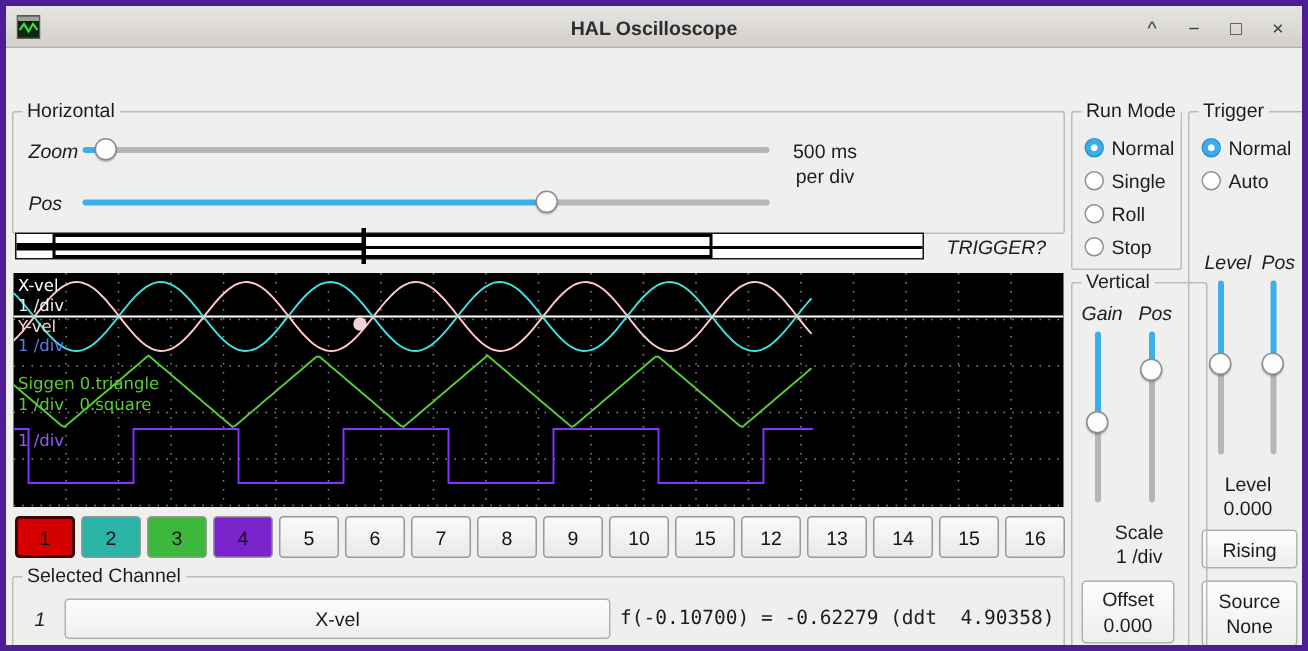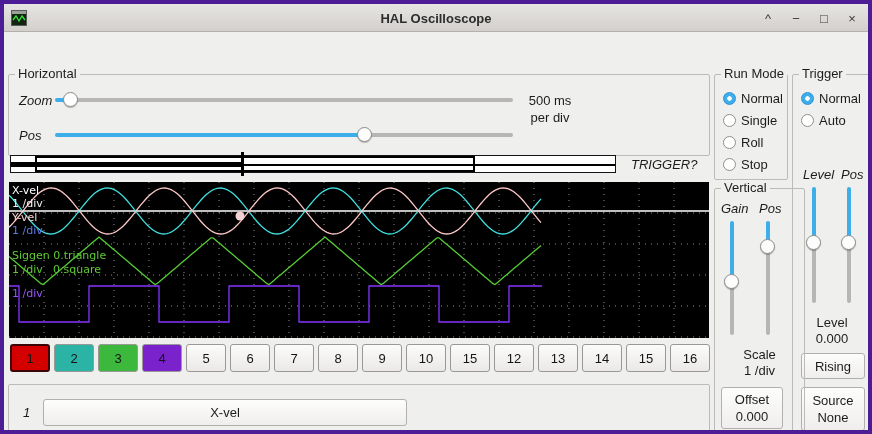--- a/index.html
+++ b/index.html
@@ -267,19 +267,21 @@
       <button class="chan-btn">10</button>
       <button class="chan-btn">15</button>
       <button class="chan-btn">12</button>
       <button class="chan-btn">13</button>
       <button class="chan-btn">14</button>
       <button class="chan-btn">15</button>
       <button class="chan-btn">16</button>
     </div>
 
   <div class="group" style="left:4px;top:380px;width:702px;height:50px">
+    <span class="group-label">Selected Channel</span>
     <span class="lbl" style="left:14px;top:20px">1</span>
     <div class="btn" style="left:34px;top:14px;width:364px;height:27px">
       <span>X-vel</span>
     </div>
+    <span class="readout" style="right:6px;top:20px">f(-0.10700) = -0.62279 (ddt  4.90358)</span>
   </div>
 
 </div>
 
 </body></html>

